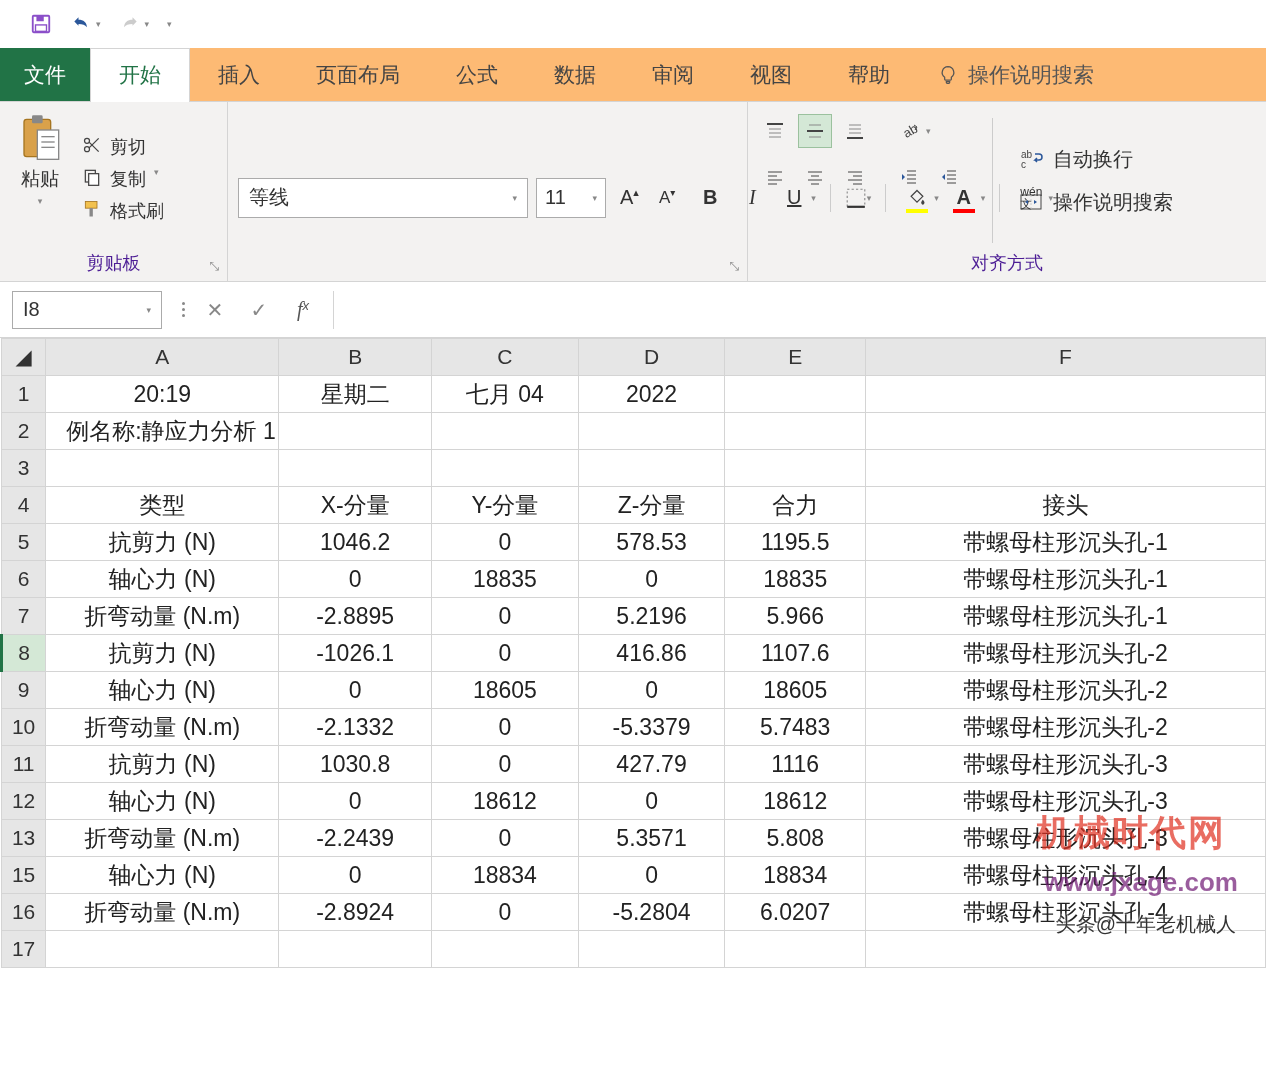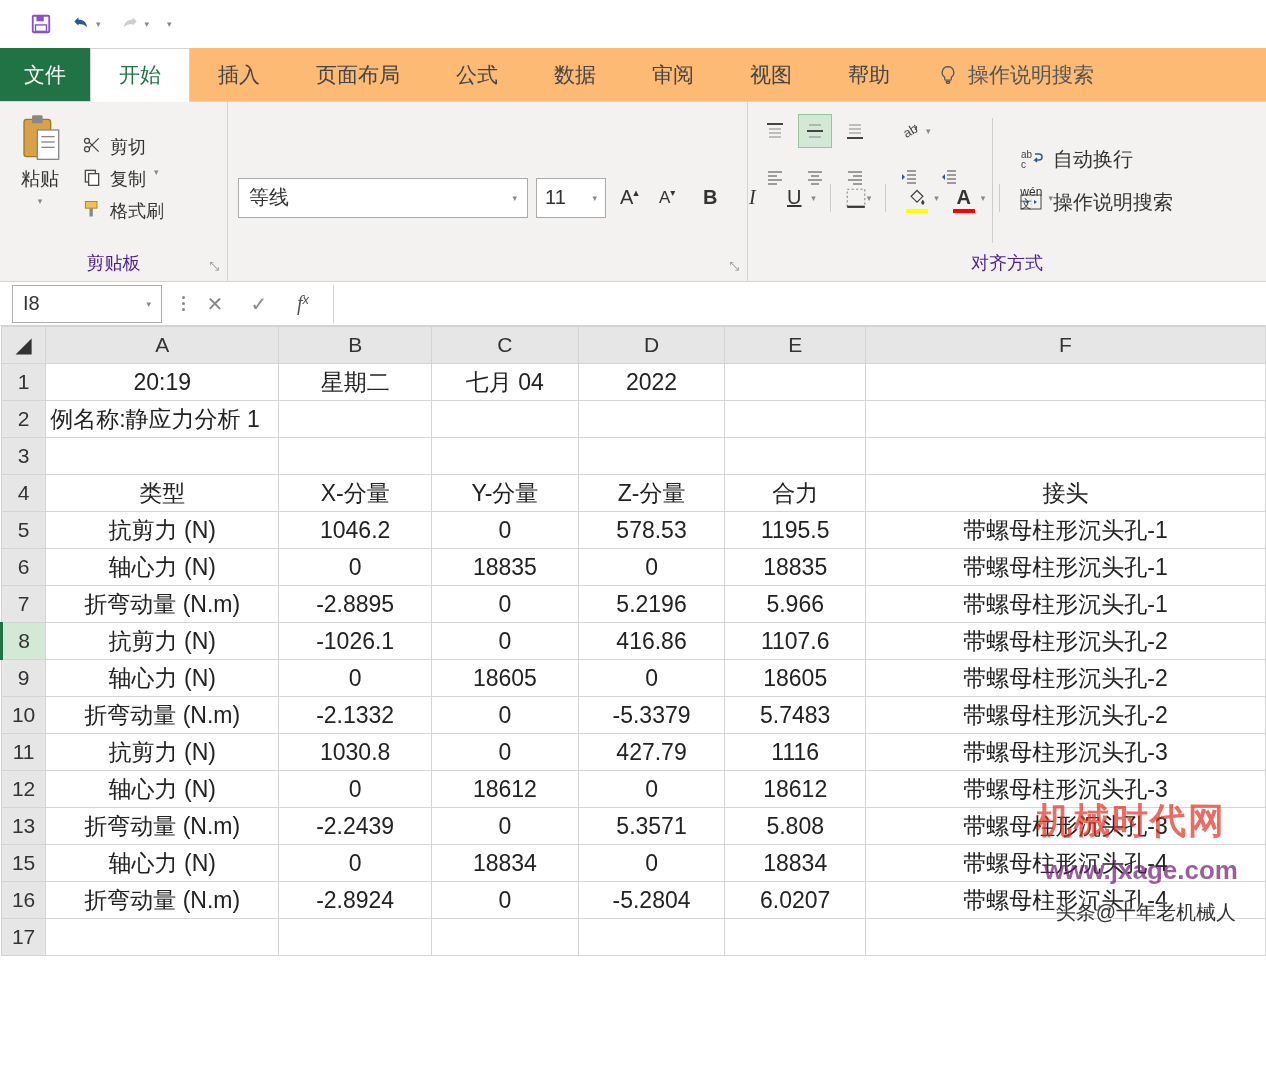--- a/index.html
+++ b/index.html
@@ -48,21 +48,21 @@
 
 .align-body { flex: 1; display: flex; gap: 20px; padding-top: 4px; }
 .align-col { display: flex; flex-direction: column; gap: 12px; }
 .align-row { display: flex; gap: 6px; }
 .align-btn { width: 34px; height: 34px; display: flex; align-items: center; justify-content: center; cursor: pointer; }
 .align-btn.active { background: #d4e8d6; border: 1px solid #9bc19e; }
 .wrap-col { display: flex; flex-direction: column; gap: 16px; justify-content: center; font-size: 20px; }
 .wrap-col .row { display: flex; align-items: center; gap: 10px; cursor: pointer; }
 
 
-.formula-bar { height: 44px; display: flex; align-items: center; border-bottom: 1px solid #d4d4d4; background: #fff; }
+.formula-bar { height: 56px; display: flex; align-items: center; border-bottom: 1px solid #d4d4d4; background: #fff; }
 .name-box { width: 150px; height: 38px; border: 1px solid #ababab; margin: 0 12px; display: flex; align-items: center; padding: 0 10px; font-size: 20px; justify-content: space-between; }
 .fb-btn { width: 44px; display: flex; justify-content: center; color: #888; font-size: 20px; cursor: pointer; }
 .fx { font-style: italic; font-family: serif; color: #555; }
 .formula-input { flex: 1; height: 38px; border-left: 1px solid #d4d4d4; margin-left: 8px; padding: 0 10px; }
 .dots-v { display: flex; flex-direction: column; gap: 3px; padding: 0 8px; }
 .dots-v span { width: 3px; height: 3px; background: #888; border-radius: 50%; }
 
 
 .grid-wrap { overflow: hidden; }
 table.grid { border-collapse: collapse; width: 100%; table-layout: fixed; }
@@ -391,21 +391,21 @@
           <td class="rowhead">1</td>
           <td>20:19</td>
           <td>星期二</td>
           <td>七月 04</td>
           <td>2022</td>
           <td></td>
           <td></td>
         </tr>
         <tr>
           <td class="rowhead">2</td>
-          <td style="text-align: left; padding-left: 4px; margin-left: 33px;">例名称:静应力分析 1</td>
+          <td style="text-align: left; padding-left: 20px; margin-left: 33px;">例名称:静应力分析 1</td>
           <td></td>
           <td></td>
           <td></td>
           <td></td>
           <td></td>
         </tr>
         <tr>
           <td class="rowhead">3</td>
           <td></td>
           <td></td>

